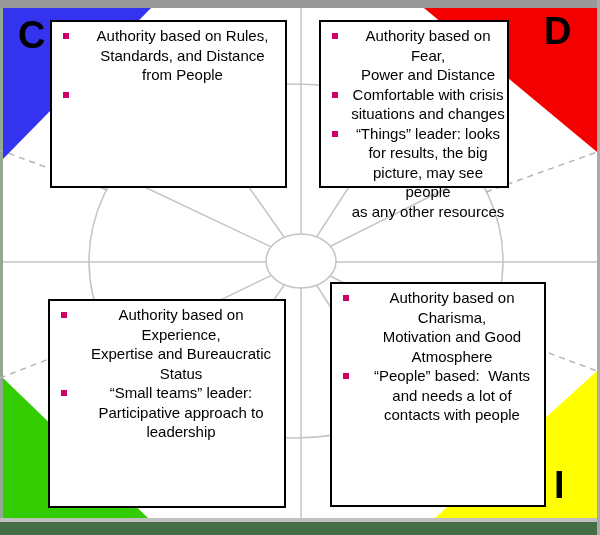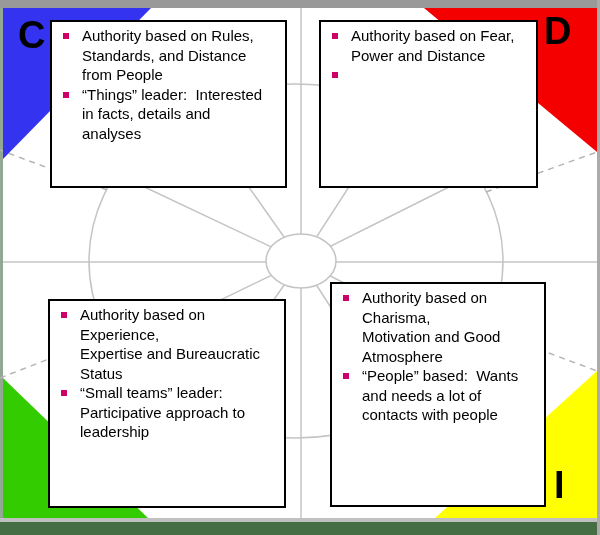--- a/index.html
+++ b/index.html
@@ -17,24 +17,24 @@
   .letter {
     position:absolute; z-index:5; font-weight:bold; font-size:38px;
     line-height:1; color:#000;
   }
   .letter-c { left:18px;  top:16px; }
   .letter-d { left:544px; top:12px; }
   .letter-s { left:52px;  top:452px; }
   .letter-i { left:554px; top:466px; }
   .box {
     position:absolute; z-index:6; background:#ffffff;
-    border:2px solid #000; box-sizing:border-box; padding:4px 2px 2px 0;
+    border:2px solid #000; box-sizing:border-box; padding:4px 2px 2px 0;text-align:center;
   }
   .box-tl { left:50px;  top:20px;  width:237px; height:168px; }
-  .box-tr { left:319px; top:20px;  width:219px; height:168px; }
+  .box-tr { left:319px; top:20px;  width:190px; height:168px; }
   .box-bl { left:48px;  top:299px; width:238px; height:209px; }
   .box-br { left:330px; top:282px; width:216px; height:225px; }
   .box ul { list-style:none; margin:0; padding:0; }
   .box li {
     position:relative; padding-left:30px;
     font-size:15px; line-height:19.5px; color:#000;
   }
   .sq {
     position:absolute; left:11px; top:7px; width:6px; height:6px;
     background:#CC0066; display:block;
@@ -93,36 +93,42 @@
         <span class="sq"></span>
         <span class="bt">Authority based on Rules,
 Standards, and Distance
 from People</span>
       </li>
       <li>
         <span class="sq"></span>
       </li>
       <li>
         <span class="sq"></span>
-        <span class="bt">“Things” leader:  Interested
-in facts, details and
-analyses</span>
       </li>
     </ul>
   </div>
 
   <div class="box box-tr">
     <ul>
       <li>
         <span class="sq"></span>
         <span class="bt">Authority based on Fear,
 Power and Distance</span>
       </li>
       <li>
         <span class="sq"></span>
+        <span class="bt">Comfortable with crisis
+situations and changes</span>
+      </li>
+      <li>
+        <span class="sq"></span>
+        <span class="bt">“Things” leader: looks
+for results, the big
+picture, may see people
+as any other resources</span>
       </li>
     </ul>
   </div>
 
   <div class="box box-bl">
     <ul>
       <li>
         <span class="sq"></span>
         <span class="bt">Authority based on
 Experience,

